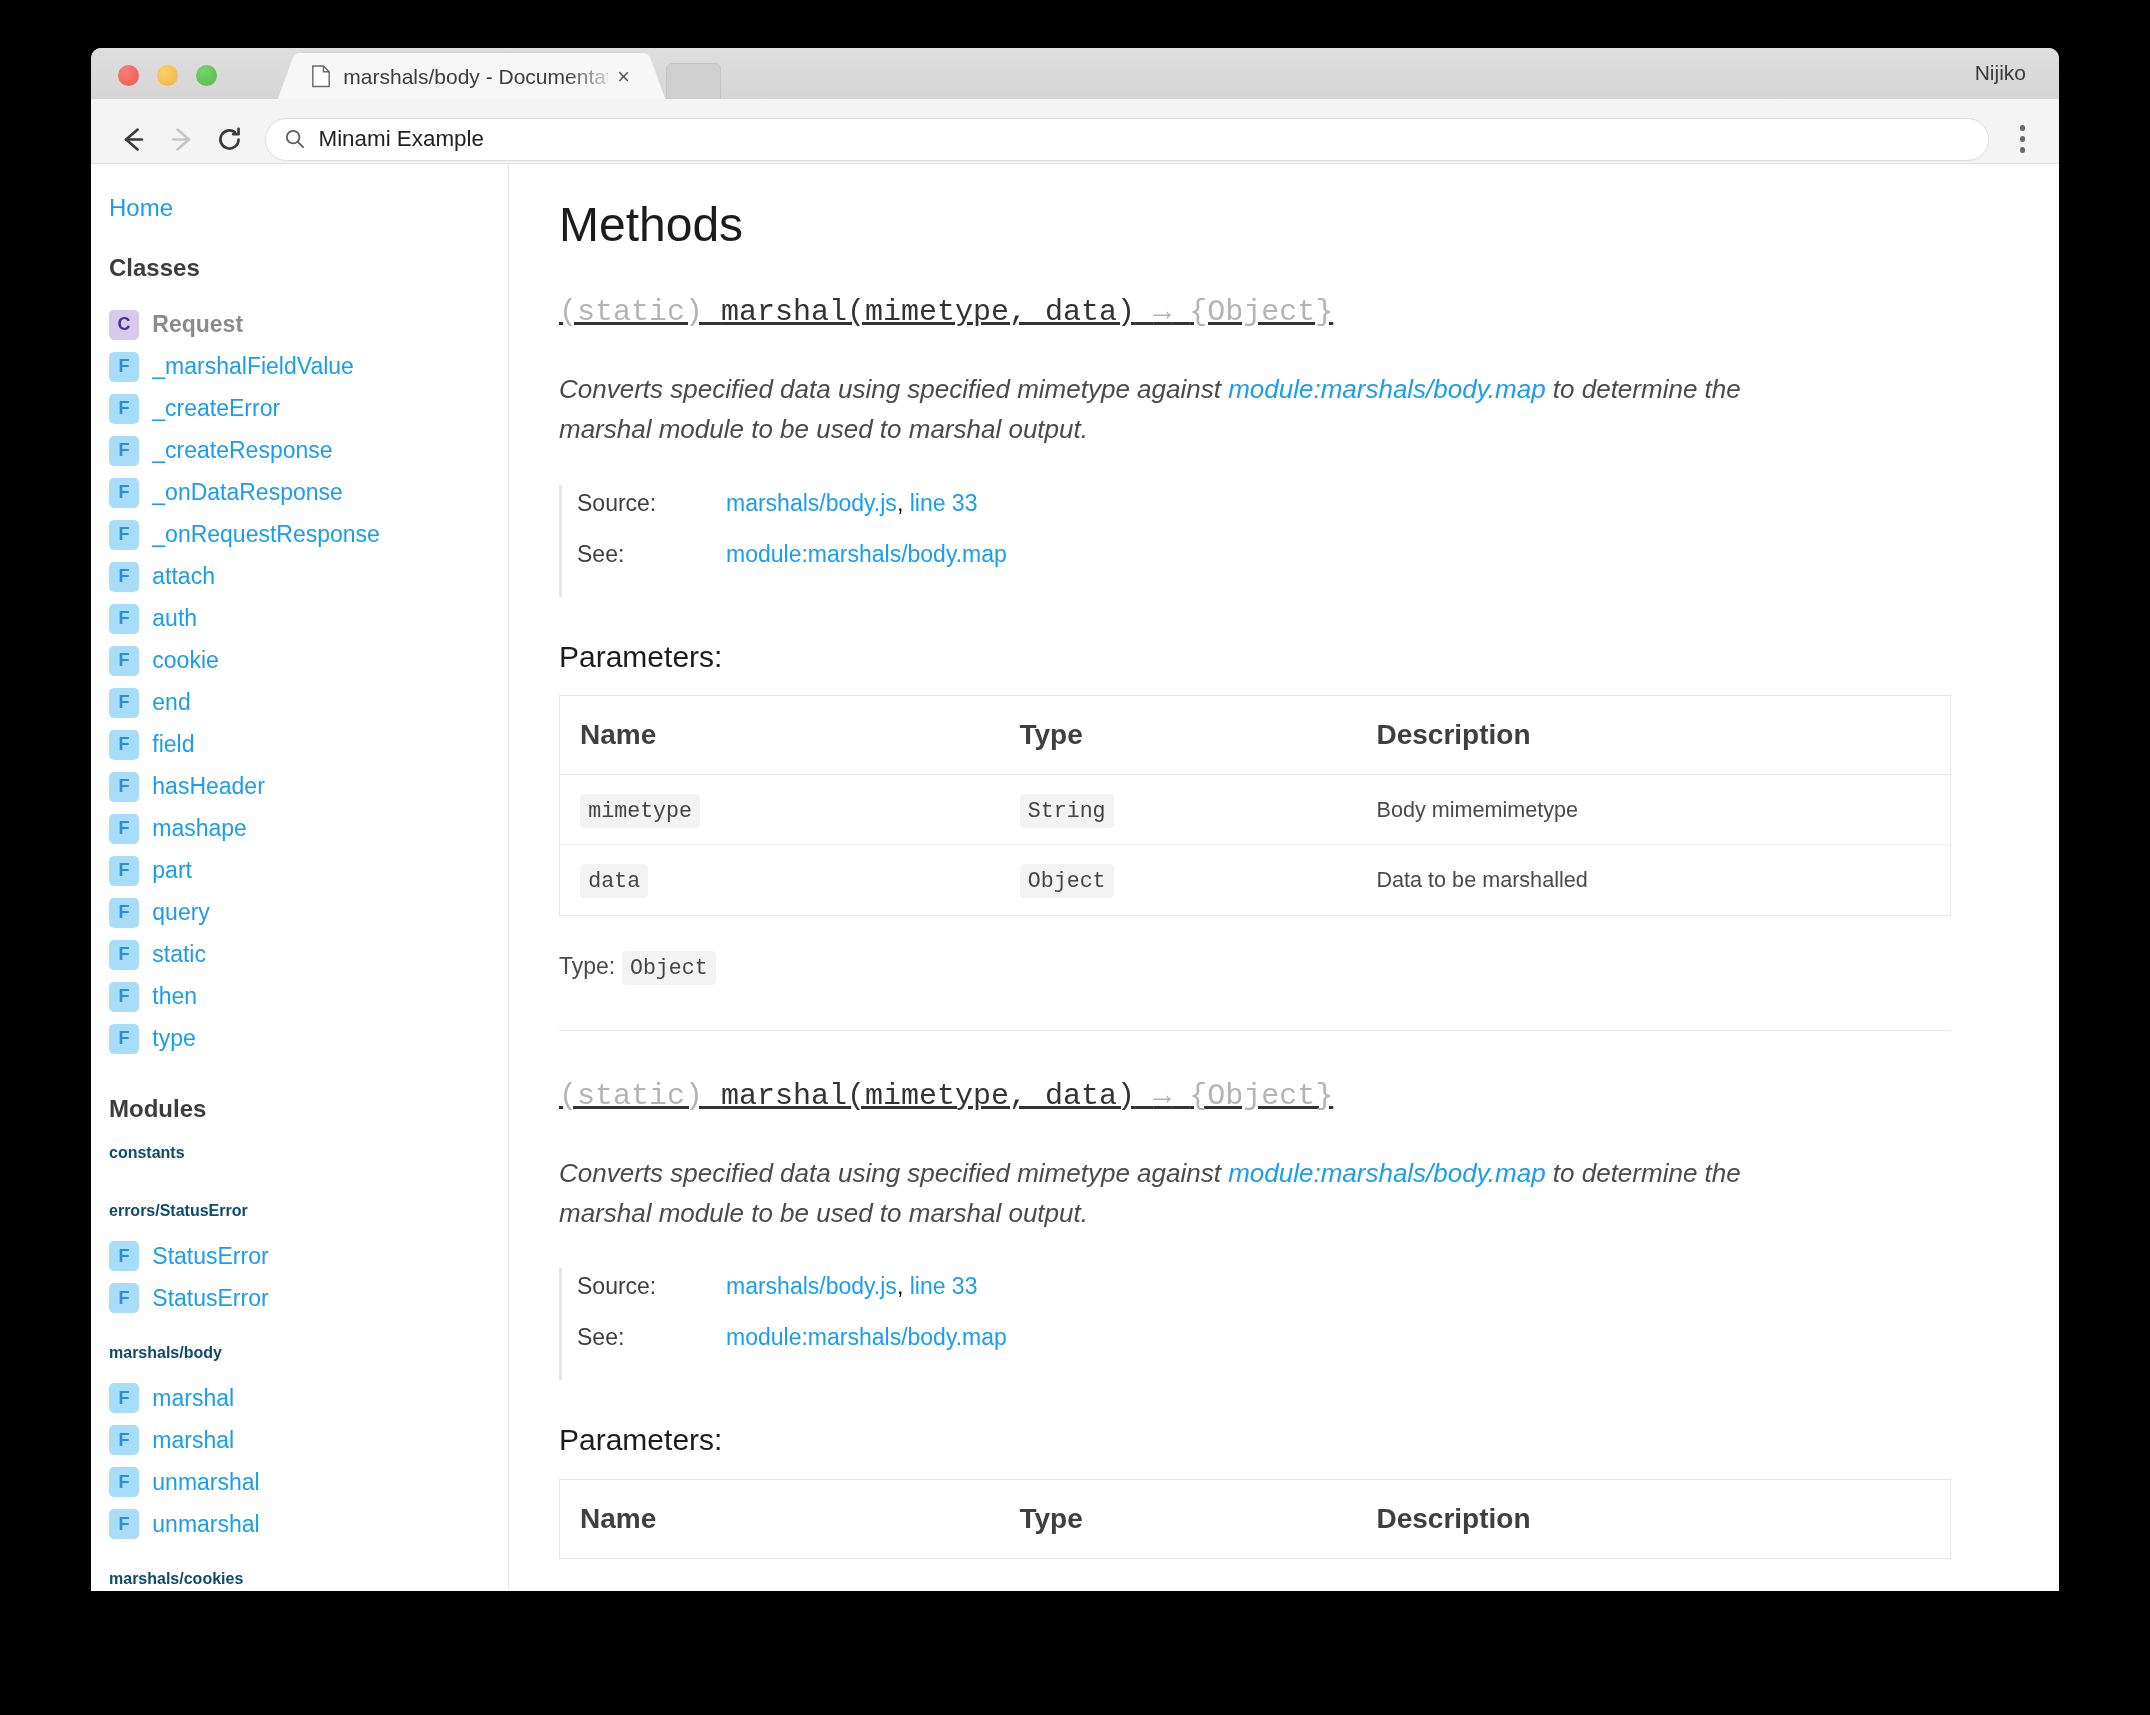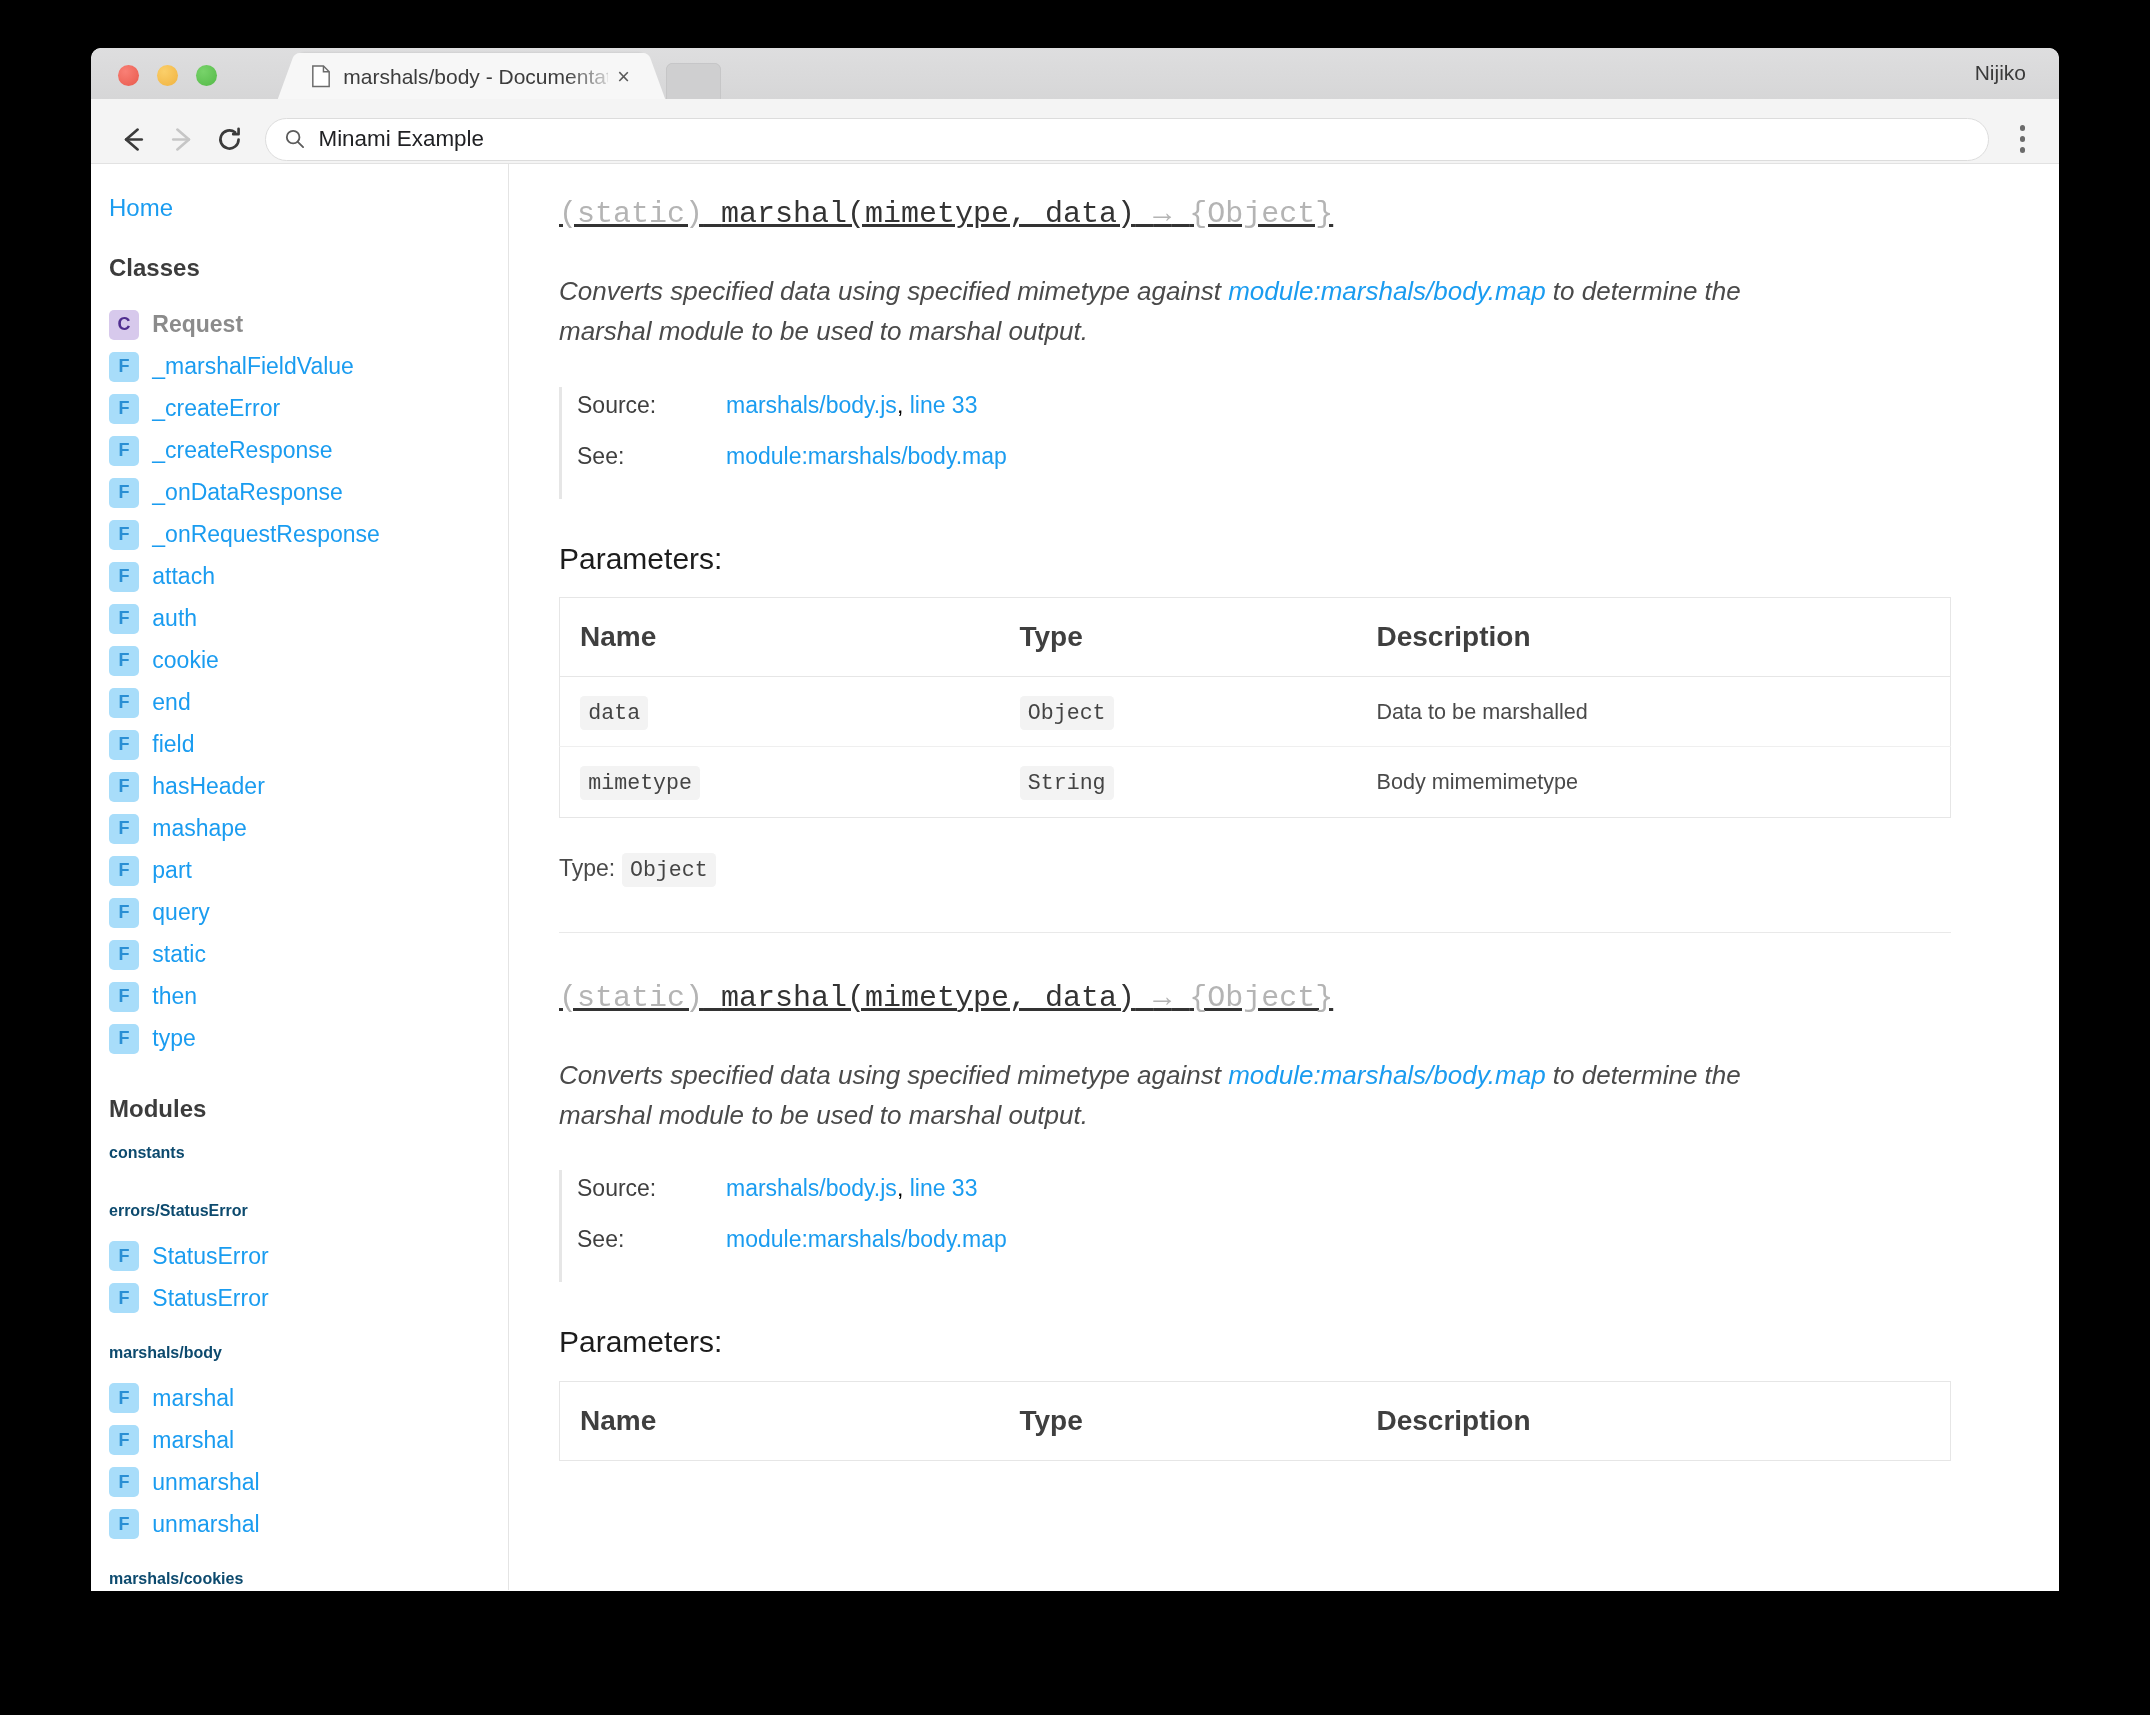--- a/index.html
+++ b/index.html
@@ -432,20 +432,21 @@
           <span class="nav-link">unmarshal</span>
         </div>
         <div class="nav-gap"></div>
 
         <div class="nav-subheading">marshals/cookies</div>
       </div>
     </nav>
 
     <main id="content">
 
+      <h1 class="page-title">Methods</h1>
 
       <div class="method-signature">
         <span class="sig-muted">(static)</span>
         <span>marshal(mimetype, data)</span>
         <span class="sig-arrow">→</span>
         <span class="sig-muted">{Object}</span>
       </div>
 
       <p class="method-desc"><span>Converts specified data using specified mimetype against </span><a class="inline-link">module:marshals/body.map</a><span> to determine the marshal module to be used to marshal output.</span></p>
 
@@ -465,28 +466,28 @@
       <table class="params">
         <thead>
           <tr>
             <th class="col-name">Name</th>
             <th class="col-type">Type</th>
             <th>Description</th>
           </tr>
         </thead>
         <tbody>
           <tr>
+            <td><code class="chip">mimetype</code></td>
+            <td><code class="chip">String</code></td>
+            <td>Body mimemimetype</td>
+          </tr>
+          <tr>
             <td><code class="chip">data</code></td>
             <td><code class="chip">Object</code></td>
             <td>Data to be marshalled</td>
-          </tr>
-          <tr>
-            <td><code class="chip">mimetype</code></td>
-            <td><code class="chip">String</code></td>
-            <td>Body mimemimetype</td>
           </tr>
         </tbody>
       </table>
 
       <div class="returns-line"><span>Type:</span>
         <code class="chip">Object</code>
       </div>
 
       <hr class="section-rule">
 

